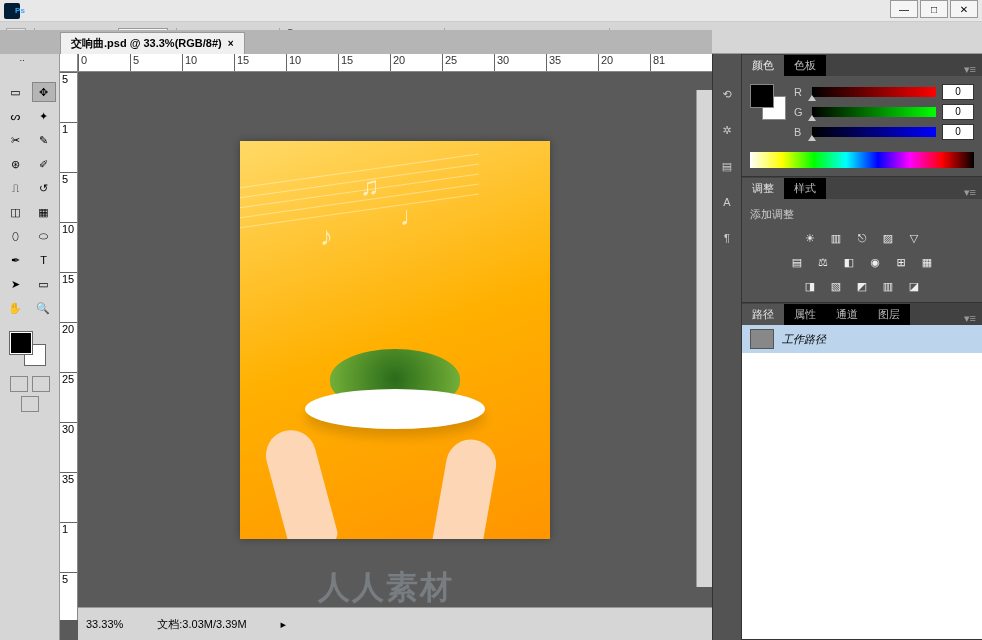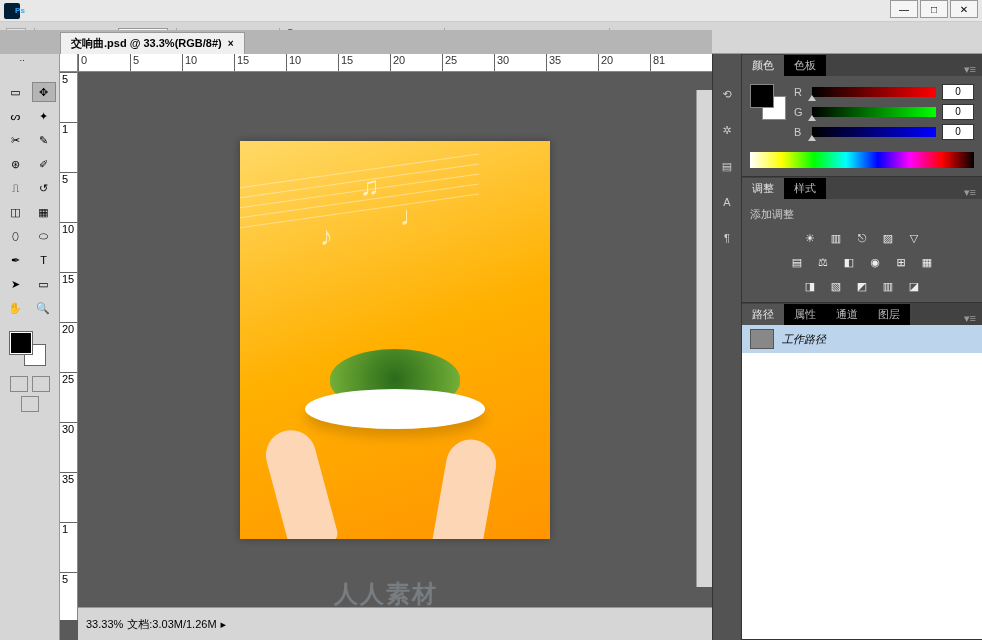--- a/index.html
+++ b/index.html
@@ -43,21 +43,21 @@
 
 
 .canvas-area { flex: 1; background: #5a5a5a; position: relative; display: flex; flex-direction: column; }
 .ruler-h { height: 18px; background: #fff; border-bottom: 1px solid #888; position: relative; overflow: hidden; font-size: 8px; color: #333; margin-left: 18px; }
 .ruler-h .tick { position: absolute; top: 0; height: 100%; border-left: 1px solid #666; padding-left: 2px; }
 .ruler-v { width: 18px; background: #fff; border-right: 1px solid #888; position: absolute; left: 0; top: 18px; bottom: 20px; overflow: hidden; font-size: 8px; }
 .ruler-v .tick { position: absolute; left: 0; width: 100%; border-top: 1px solid #666; writing-mode: horizontal-tb; padding-left: 2px; }
 .ruler-corner { width: 18px; height: 18px; background: #fff; border-right: 1px solid #888; border-bottom: 1px solid #888; position: absolute; left: 0; top: 0; }
 .canvas-viewport { flex: 1; display: flex; align-items: center; justify-content: center; margin-left: 18px; position: relative; }
 .artwork { width: 310px; height: 398px; background: linear-gradient(160deg, #ffd966 0%, #ffb000 50%, #ff9500 100%); position: relative; overflow: hidden; box-shadow: 0 0 8px rgba(0,0,0,0.3); }
-.status-bar { height: 20px; background: #d6d6d6; display: flex; align-items: center; padding: 16px 8px; gap: 4px; border-top: 1px solid #999; margin-left: 18px; font-size: 10px; }
+.status-bar { height: 20px; background: #d6d6d6; display: flex; align-items: center; padding: 16px 8px; gap: 34px; border-top: 1px solid #999; margin-left: 18px; font-size: 10px; }
 
 
 .mini-strip { width: 30px; background: #535353; display: flex; flex-direction: column; align-items: center; padding-top: 30px; gap: 16px; border-left: 1px solid #333; border-right: 1px solid #333; }
 .mini-strip div { width: 20px; height: 20px; color: #ccc; display: flex; align-items: center; justify-content: center; cursor: pointer; }
 
 
 .panels { width: 240px; background: #535353; display: flex; flex-direction: column; }
 .panel { border-bottom: 1px solid #333; }
 .panel-tabs { display: flex; background: #424242; height: 22px; align-items: flex-end; }
 .ptab { padding: 3px 10px; color: #bbb; cursor: pointer; background: #000000; font-size: 11px; }
@@ -95,21 +95,21 @@
 
 
 .note { position: absolute; color: rgba(255,255,240,0.7); font-size: 26px; }
 .plate { position: absolute; left: 50%; bottom: 110px; transform: translateX(-50%); width: 180px; height: 40px; background: #fff; border-radius: 50%; box-shadow: 0 8px 12px rgba(0,0,0,0.15); }
 .salad { position: absolute; left: 50%; bottom: 130px; transform: translateX(-50%); width: 130px; height: 60px; background: radial-gradient(circle, #2a6b1a, #7ab53a); border-radius: 50% 50% 45% 45%; }
 .hand { position: absolute; width: 50px; height: 120px; background: #fdd7b5; border-radius: 25px 25px 10px 10px; }
 .hand.l { left: 35px; bottom: -10px; transform: rotate(-15deg); }
 .hand.r { right: 60px; bottom: -20px; transform: rotate(10deg); }
 .staff { position: absolute; top: 20px; left: -10px; width: 250px; height: 80px; }
 .staff div { position: absolute; width: 100%; height: 1px; background: rgba(255,255,255,0.4); transform: rotate(-8deg); }
-.watermark { position: absolute; bottom: 30px; left: 50%; transform: translateX(-50%); color: rgba(150,160,170,0.5); font-size: 24px; font-weight: bold; letter-spacing: 2px; pointer-events: none; }
+.watermark { position: absolute; bottom: 30px; left: 50%; transform: translateX(-50%); color: rgba(150,160,170,0.5); font-size: 32px; font-weight: bold; letter-spacing: 2px; pointer-events: none; }
 </style>
 </head>
 <body>
 
 <div class="title-bar">
   <div class="ps-icon">Ps</div>
   <div class="window-controls">
     <div>—</div>
     <div>□</div>
     <div>✕</div>
@@ -237,21 +237,21 @@
         <div class="salad"></div>
         <div class="plate"></div>
         <div class="hand l"></div>
         <div class="hand r"></div>
       </div>
       <div class="scrollbar-v"></div>
     </div>
 
     <div class="status-bar">
       <span>33.33%</span>
-      <span>文档:3.03M/1.26M</span>
+      <span>文档:3.03M/3.39M</span>
       <span>▸</span>
     </div>
     <div class="watermark">人人素材</div>
   </div>
 
   <div class="mini-strip">
     <div>⟲</div>
     <div>✲</div>
     <div>▤</div>
     <div>A</div>

